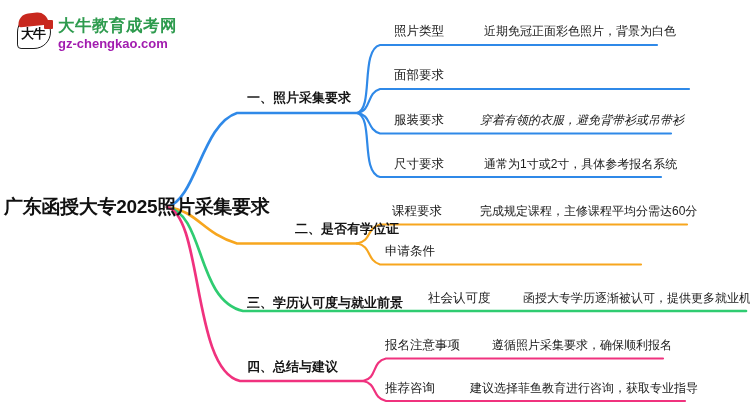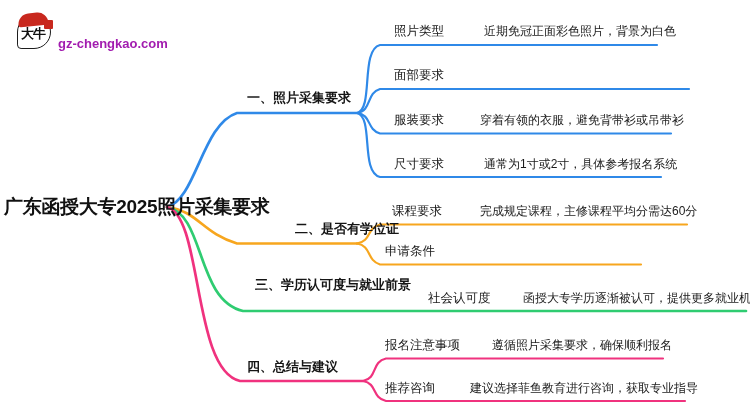--- a/index.html
+++ b/index.html
@@ -52,40 +52,41 @@
       <path stroke-width="2.2" d="M363,381 C378,384 371,397 386,401 L685,401"></path>
     </g>
   </svg>
 
   <div class="logo">
     <div class="logo-icon">
       <div class="logo-cap"></div>
       <div class="logo-chars">大牛</div>
       <div class="logo-seal"></div>
     </div>
+    <div class="site-name">大牛教育成考网</div>
     <div class="site-url">gz-chengkao.com</div>
   </div>
 
   <div class="txt root-label" style="left:4px;top:198px;">广东函授大专2025照片采集要求</div>
 
   <div class="txt branch-label" style="left:247px;top:89px;">一、照片采集要求</div>
   <div class="txt leaf-label" style="left:394px;top:22px;">照片类型</div>
   <div class="txt leaf-value" style="left:484px;top:22px;">近期免冠正面彩色照片，背景为白色</div>
   <div class="txt leaf-label" style="left:394px;top:66px;">面部要求</div>
   <div class="txt leaf-label" style="left:394px;top:111px;">服装要求</div>
-  <div class="txt leaf-value" style="left:480px;top:111px;">穿着有领的衣服，避免背带衫或吊带衫</div>
+  <div class="txt leaf-value" style="left:480px;top:111px;font-style:italic;">穿着有领的衣服，避免背带衫或吊带衫</div>
   <div class="txt leaf-label" style="left:394px;top:155px;">尺寸要求</div>
   <div class="txt leaf-value" style="left:484px;top:155px;">通常为1寸或2寸，具体参考报名系统</div>
 
   <div class="txt branch-label" style="left:247px;top:220px;margin-left:48px;">二、是否有学位证</div>
   <div class="txt leaf-label" style="left:392px;top:202px;">课程要求</div>
   <div class="txt leaf-value" style="left:480px;top:202px;">完成规定课程，主修课程平均分需达60分</div>
   <div class="txt leaf-label" style="left:385px;top:242px;">申请条件</div>
 
-  <div class="txt branch-label" style="left:247px;top:276px;margin-left:8px;">三、学历认可度与就业前景</div>
+  <div class="txt branch-label" style="left:247px;top:294px;">三、学历认可度与就业前景</div>
   <div class="txt leaf-label" style="left:428px;top:289px;">社会认可度</div>
   <div class="txt leaf-value" style="left:523px;top:289px;">函授大专学历逐渐被认可，提供更多就业机会</div>
 
   <div class="txt branch-label" style="left:247px;top:358px;">四、总结与建议</div>
   <div class="txt leaf-value" style="left:492px;top:336px;">遵循照片采集要求，确保顺利报名</div>
   <div class="txt leaf-label" style="left:385px;top:336px;">报名注意事项</div>
   <div class="txt leaf-label" style="left:385px;top:379px;">推荐咨询</div>
   <div class="txt leaf-value" style="left:470px;top:379px;">建议选择菲鱼教育进行咨询，获取专业指导</div>
 
 </div>

